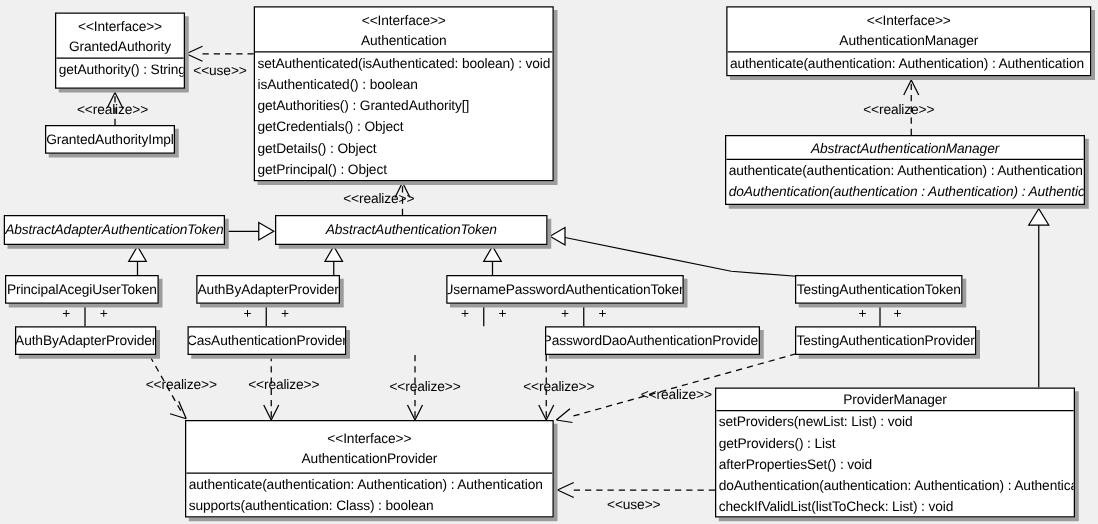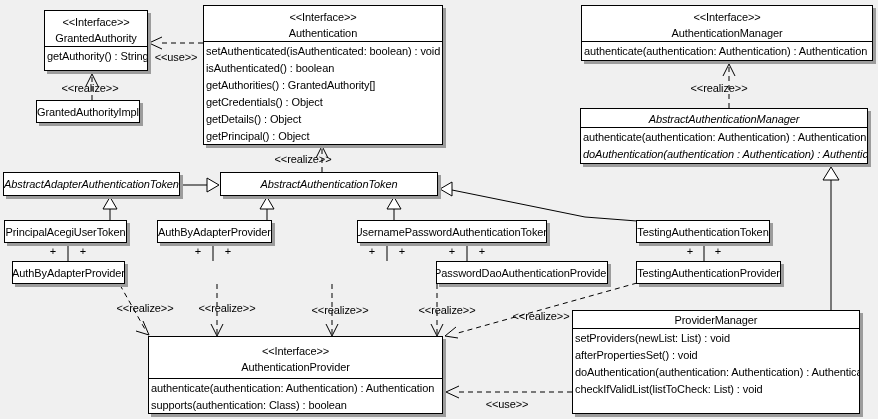--- a/index.html
+++ b/index.html
@@ -146,20 +146,23 @@
   </div>
 
   <div class="ubox one" style="left:636px;top:220px;width:134px;height:23px">
     <span>TestingAuthenticationToken</span>
   </div>
 
   <div class="ubox one" style="left:12px;top:261px;width:113px;height:23px">
     <span>AuthByAdapterProvider</span>
   </div>
 
+  <div class="ubox one" style="left:150px;top:261px;width:127px;height:23px">
+    <span>CasAuthenticationProvider</span>
+  </div>
 
 
   <div class="ubox one" style="left:436px;top:261px;width:172px;height:23px">
     <span>PasswordDaoAuthenticationProvider</span>
   </div>
 
   <div class="ubox one" style="left:636px;top:261px;width:145px;height:23px">
     <span>TestingAuthenticationProvider</span>
   </div>
 
@@ -173,20 +176,21 @@
       <div class="m">supports(authentication: Class) : boolean</div>
     </div>
   </div>
 
   <div class="ubox" style="left:572px;top:310px;width:288px;height:104px">
     <div class="hdr" style="padding-top:1px">
       <div>ProviderManager</div>
     </div>
     <div class="sect">
       <div class="m">setProviders(newList: List) : void</div>
+      <div class="m">getProviders() : List</div>
       <div class="m">afterPropertiesSet() : void</div>
       <div class="m">doAuthentication(authentication: Authentication) : Authentication</div>
       <div class="m">checkIfValidList(listToCheck: List) : void</div>
     </div>
   </div>
 
   <div class="lbl" style="left:176px;top:51px">&lt;&lt;use&gt;&gt;</div>
   <div class="lbl" style="left:90px;top:82px">&lt;&lt;realize&gt;&gt;</div>
   <div class="lbl" style="left:303px;top:153px">&lt;&lt;realize&gt;&gt;</div>
   <div class="lbl" style="left:719px;top:82px">&lt;&lt;realize&gt;&gt;</div>

